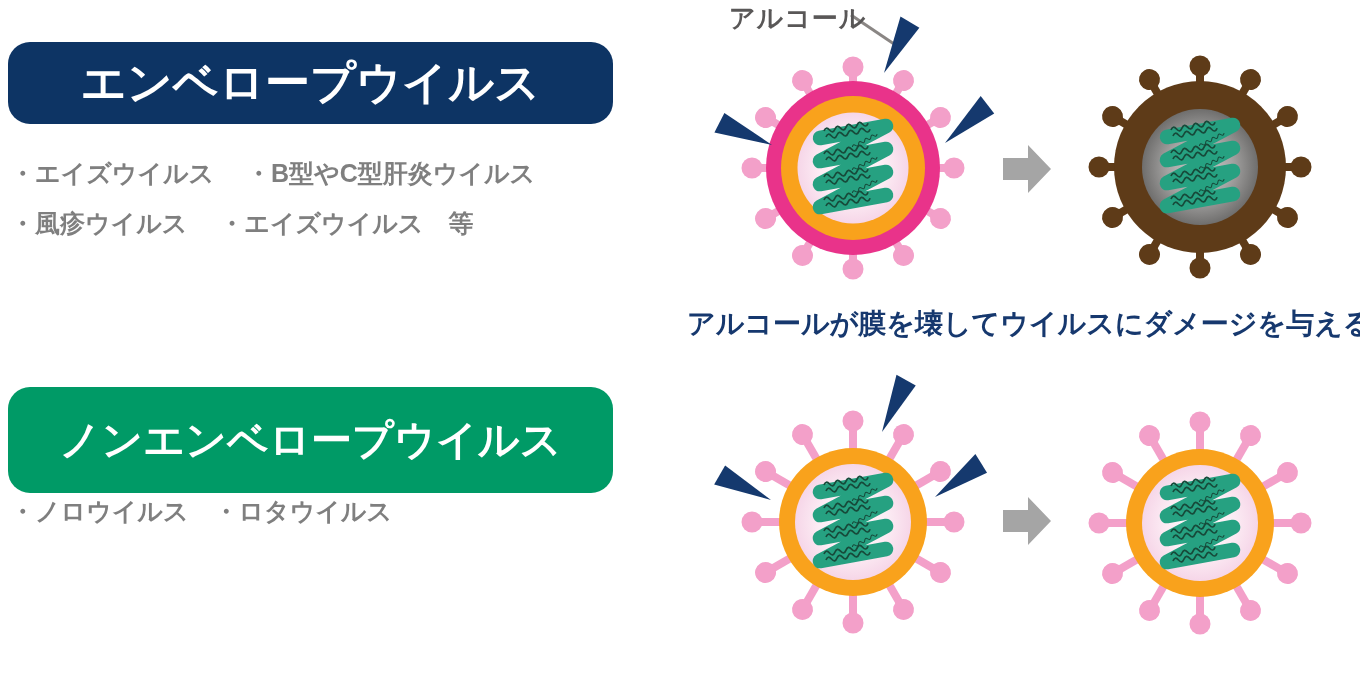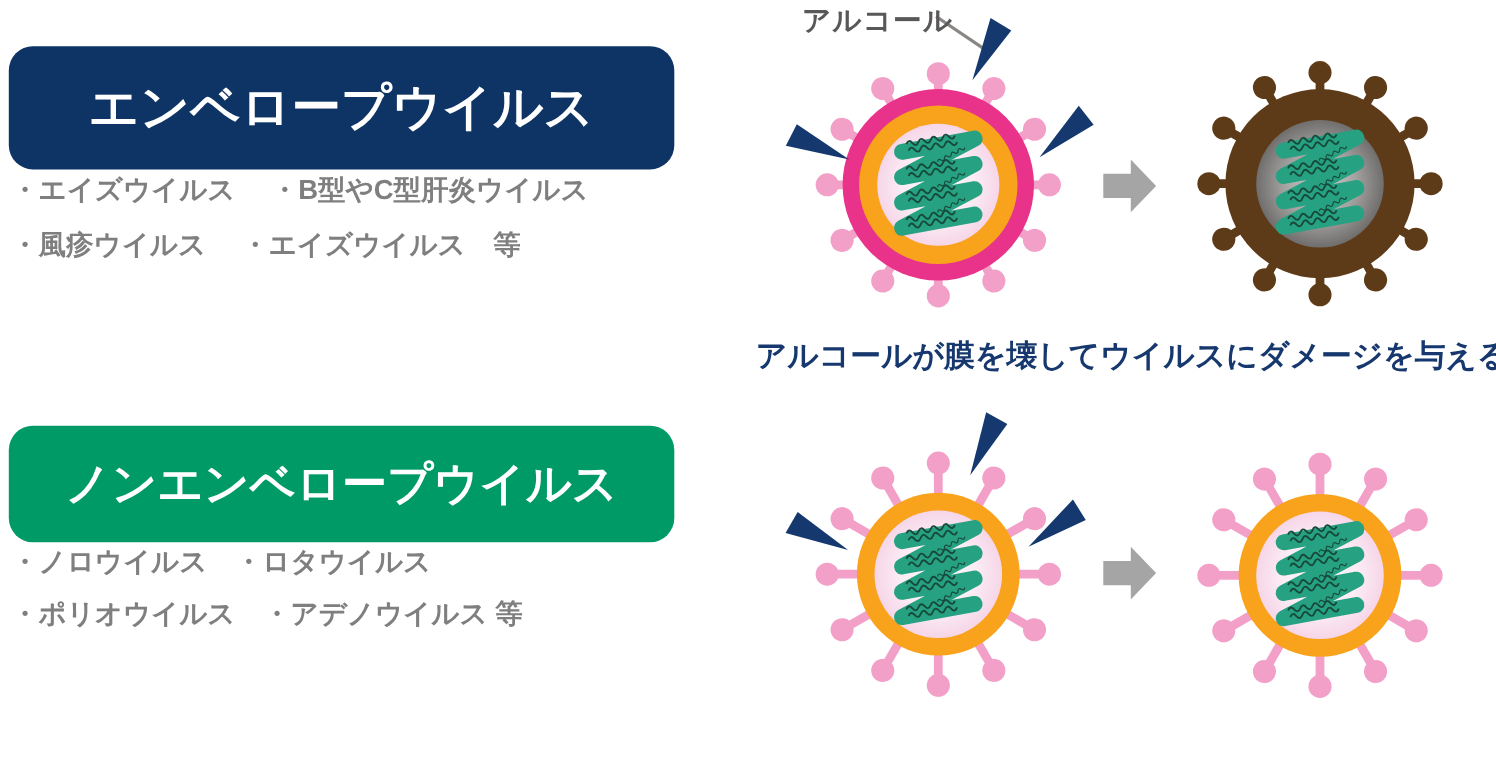--- a/index.html
+++ b/index.html
@@ -5,21 +5,21 @@
   html,body{margin:0;padding:0;background:#ffffff;}
   .canvas{
     position:relative;width:1360px;height:700px;background:#ffffff;
     overflow:hidden;font-family:"Liberation Sans","DejaVu Sans",sans-serif;
   }
   .hbox{
     position:absolute;left:8px;width:605px;border-radius:22px;
     display:flex;align-items:center;justify-content:center;
     color:#ffffff;font-weight:700;
   }
-  .hbox-navy{top:42px;height:112px;background:#0d3464;font-size:45px;}
+  .hbox-navy{top:42px;height:82px;background:#0d3464;font-size:45px;}
   .hbox-green{top:387px;height:106px;background:#009a66;font-size:41px;}
   .vlist{position:absolute;left:10px;color:#7f7f7f;font-weight:600;}
   .vlist-env{top:148px;}
   .vlist-env .vline{height:50px;line-height:50px;}
   .vlist-nonenv{top:488px;}
   .vlist-nonenv .vline{height:47px;line-height:47px;}
   .vline{font-size:25px;white-space:pre;}
   .alcohol-label{
     position:absolute;left:729px;top:1px;font-size:26px;color:#595757;
     font-weight:600;letter-spacing:1px;
@@ -179,20 +179,19 @@
     <div class="vline">・エイズウイルス　 ・B型やC型肝炎ウイルス</div>
     <div class="vline">・風疹ウイルス　 ・エイズウイルス　等</div>
   </div>
 
   <div class="hbox hbox-green">
     <span>ノンエンベロープウイルス</span>
   </div>
 
   <div class="vlist vlist-nonenv">
     <div class="vline">・ノロウイルス　・ロタウイルス</div>
-    <div class="vline">・ポリオウイルス　・アデノウイルス 等</div>
   </div>
 
   <div class="alcohol-label">アルコール</div>
 
   <div class="caption caption-navy">アルコールが膜を壊してウイルスにダメージを与える</div>
 
 </div>
 
 </body></html>

